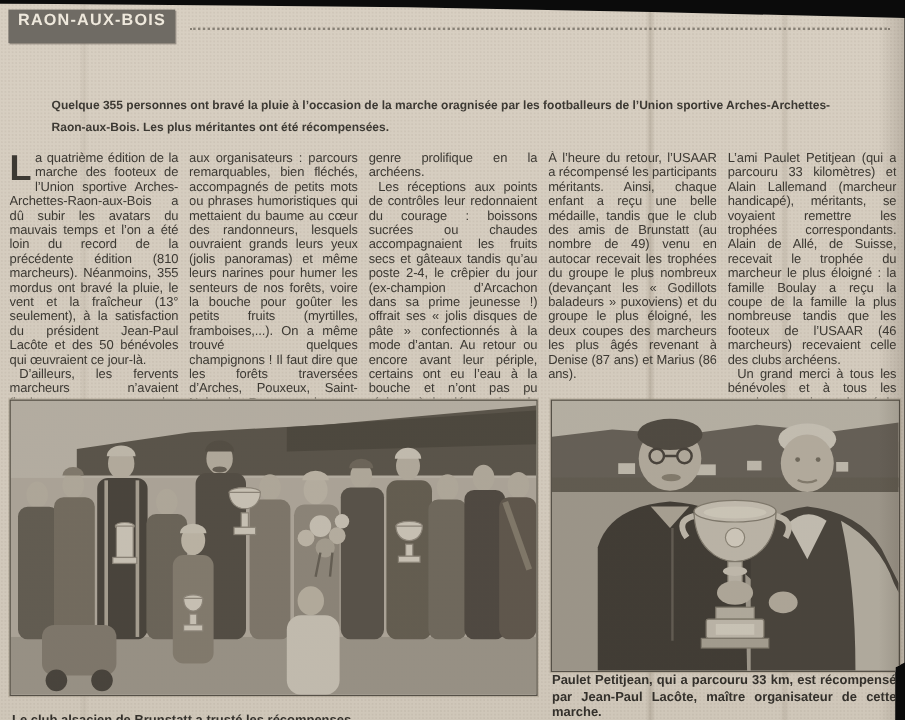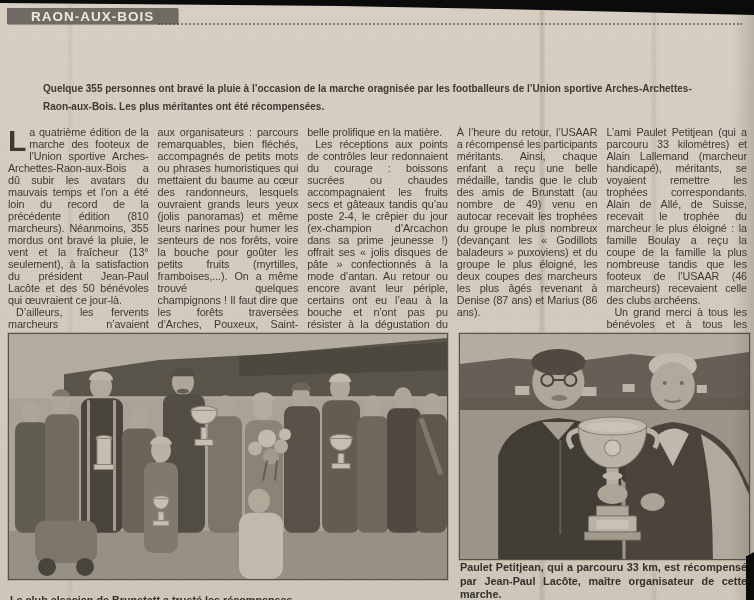--- a/index.html
+++ b/index.html
@@ -28,21 +28,21 @@
     content:""; position:absolute; top:0; bottom:0; right:0; width:22px; pointer-events:none;
     background: linear-gradient(90deg, transparent, rgba(60,50,40,0.18));
   }
   .crease { position:absolute; top:0; bottom:0; width:8px; pointer-events:none;
     background: linear-gradient(90deg, transparent, rgba(110,98,80,0.22), transparent); }
   .crease.c1 { left:538px; }
   .crease.c2 { left:650px; opacity:.6; }
   .crease.c3 { left:66px; opacity:.4; }
 
   .section-banner {
-    position:absolute; left:7px; top:8px; height:16px; padding:0 24px;
+    position:absolute; left:7px; top:8px; height:28px; padding:0 8px;
     background: var(--banner-bg, #6f6b64);
     color: var(--banner-text, #eee8dc);
     font-weight:bold; font-size:13.5px; line-height:18px; letter-spacing:1px;
     box-shadow: 1px 1px 0 rgba(40,35,28,0.35);
   }
   .banner-rule {
     position:absolute; left:158px; right:12px; top:23px; height:0;
     border-top:2px dotted rgba(70,64,54,0.55);
   }
   h1.headline {
@@ -108,21 +108,21 @@
 
     <section class="columns">
       <div class="col">
         <p class="para"><span class="dropcap">L</span><span>a quatrième édition de la marche des footeux de l’Union sportive Arches-Archettes-Raon-aux-Bois a dû subir les avatars du mauvais temps et l’on a été loin du record de la précédente édition (810 marcheurs). Néanmoins, 355 mordus ont bravé la pluie, le vent et la fraîcheur (13° seulement), à la satisfaction du président Jean-Paul Lacôte et des 50 bénévoles qui œuvraient ce jour-là.</span></p>
         <p class="para">D’ailleurs, les fervents marcheurs n’avaient finalement que des compliments à faire</p>
       </div>
       <div class="col">
         <p class="para">aux organisateurs : parcours remarquables, bien fléchés, accompagnés de petits mots ou phrases humoristiques qui mettaient du baume au cœur des randonneurs, lesquels ouvraient grands leurs yeux (jolis panoramas) et même leurs narines pour humer les senteurs de nos forêts, voire la bouche pour goûter les petits fruits (myrtilles, framboises,...). On a même trouvé quelques champignons ! Il faut dire que les forêts traversées d’Arches, Pouxeux, Saint-Nabord et Raon sont du</p>
       </div>
       <div class="col">
-        <p class="para">belle prolifique en la matière.</p>
+        <p class="para">genre prolifique en la archéens.</p>
         <p class="para">Les réceptions aux points de contrôles leur redonnaient du courage : boissons sucrées ou chaudes accompagnaient les fruits secs et gâteaux tandis qu’au poste 2-4, le crêpier du jour (ex-champion d’Arcachon dans sa prime jeunesse !) offrait ses « jolis disques de pâte » confectionnés à la mode d’antan. Au retour ou encore avant leur périple, certains ont eu l’eau à la bouche et n’ont pas pu résister à la dégustation du fameux jambon braisé de Christophe et Thierry, cuistots du club spé-</p>
       </div>
       <div class="col">
         <p class="para">À l’heure du retour, l’USAAR a récompensé les participants méritants. Ainsi, chaque enfant a reçu une belle médaille, tandis que le club des amis de Brunstatt (au nombre de 49) venu en autocar recevait les trophées du groupe le plus nombreux (devançant les « Godillots baladeurs » puxoviens) et du groupe le plus éloigné, les deux coupes des marcheurs les plus âgés revenant à Denise (87 ans) et Marius (86 ans).</p>
       </div>
       <div class="col">
         <p class="para">L’ami Paulet Petitjean (qui a parcouru 33 kilomètres) et Alain Lallemand (marcheur handicapé), méritants, se voyaient remettre les trophées correspondants. Alain de Allé, de Suisse, recevait le trophée du marcheur le plus éloigné : la famille Boulay a reçu la coupe de la famille la plus nombreuse tandis que les footeux de l’USAAR (46 marcheurs) recevaient celle des clubs archéens.</p>
         <p class="para">Un grand merci à tous les bénévoles et à tous les marcheurs qui ont bravé la pluie et la boue.</p>
       </div>
     </section>

